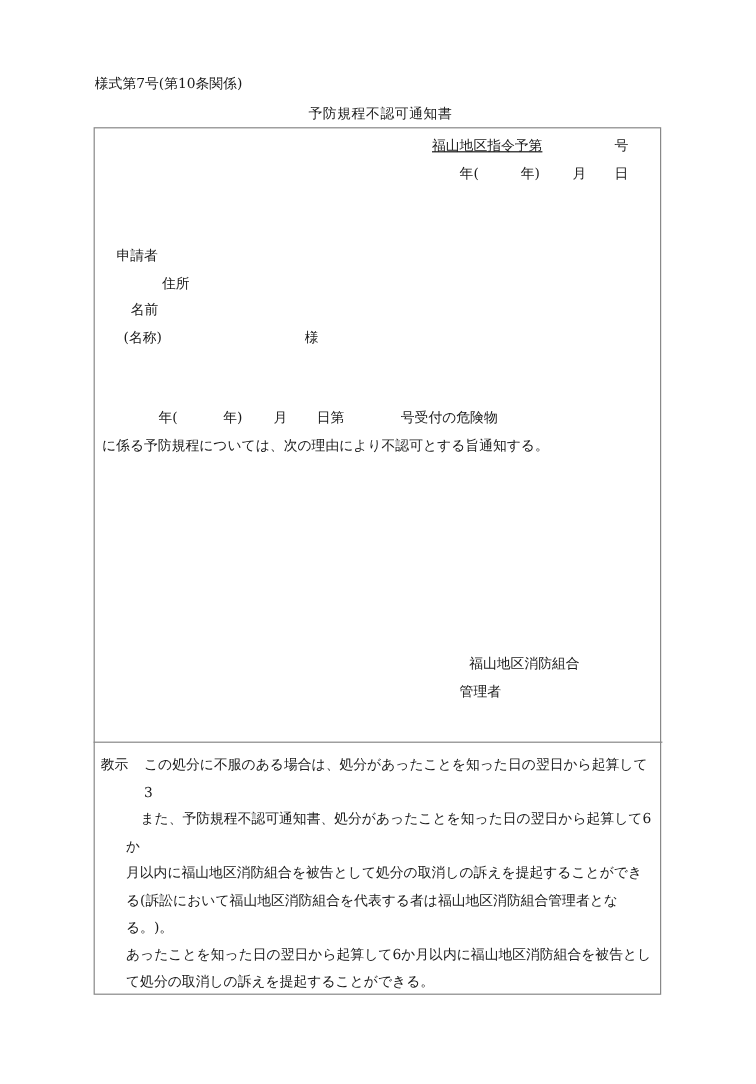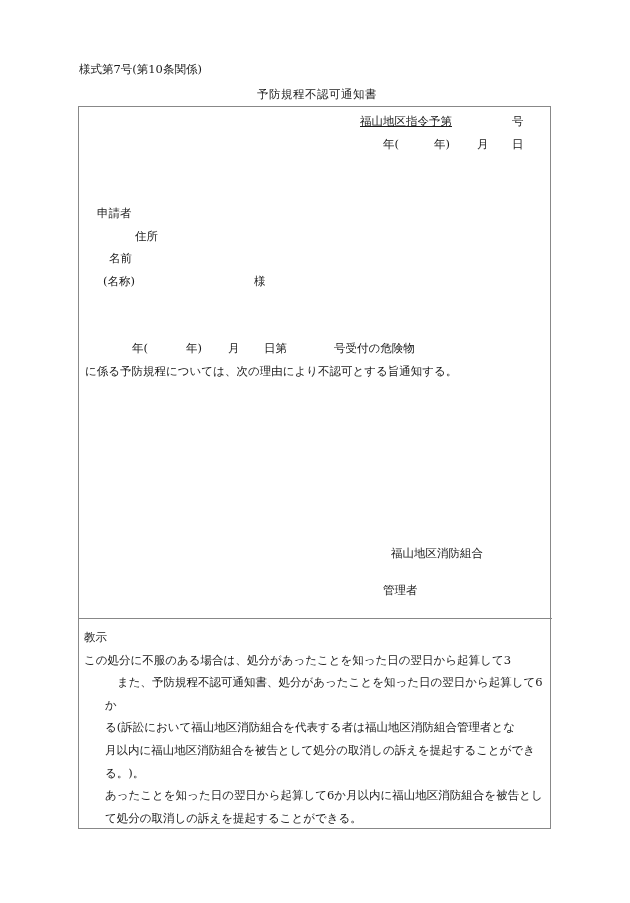--- a/index.html
+++ b/index.html
@@ -4,21 +4,21 @@
 <style>
   html, body { margin: 0; padding: 0; background: #ffffff; }
   body { width: 630px; height: 903px; position: relative; overflow: hidden;
          font-family: "DejaVu Serif", "Liberation Serif", serif; color: #1a1a1a; font-size: 11.5px; }
   .abs { position: absolute; white-space: nowrap; line-height: 1; }
   .box { position: absolute; left: 78px; top: 106px; width: 473px; height: 723px;
          border: 1px solid #888; box-sizing: border-box; }
   .divider { position: absolute; left: 78px; top: 618px; width: 474px; height: 1px; background: #888; }
   .notice { position: absolute; left: 84px; top: 626px; width: 462px; line-height: 22.6px; font-size: 11.5px; }
   .notice p { margin: 0; }
-  .n-head { display: flex; flex-direction: column; }
+  .n-head { display: flex; }
   .n-label { width: 36px; flex: none; }
   .indent { padding-left: 21px; }
   .para-first { text-indent: 12px; }
 </style>
 </head>
 <body>
 
 <div class="abs" style="left:79px;top:64px;">様式第7号(第10条関係)</div>
 <div class="abs" style="left:257px;top:89px;letter-spacing:0.5px;">予防規程不認可通知書</div>
 
@@ -38,28 +38,28 @@
 <div class="abs" style="left:254px;top:276px;">様</div>
 
 <div class="abs" style="left:132px;top:343px;">年(</div>
 <div class="abs" style="left:186px;top:343px;">年)</div>
 <div class="abs" style="left:228px;top:343px;">月</div>
 <div class="abs" style="left:264px;top:343px;">日第</div>
 <div class="abs" style="left:334px;top:343px;">号受付の危険物</div>
 <div class="abs" style="left:85px;top:366px;">に係る予防規程については、次の理由により不認可とする旨通知する。</div>
 
 <div class="abs" style="left:391px;top:548px;">福山地区消防組合</div>
-<div class="abs" style="left:383px;top:571px;margin-top:14px;">管理者</div>
+<div class="abs" style="left:383px;top:571px;">管理者</div>
 
 <div class="divider"></div>
 
 <div class="notice">
   <div class="n-head">
     <span class="n-label">教示</span>
     <span>この処分に不服のある場合は、処分があったことを知った日の翌日から起算して3</span>
   </div>
   <p class="indent para-first">また、予防規程不認可通知書、処分があったことを知った日の翌日から起算して6か</p>
+  <p class="indent">月以内に福山地区消防組合を被告として処分の取消しの訴えを提起することができ</p>
   <p class="indent">る(訴訟において福山地区消防組合を代表する者は福山地区消防組合管理者とな</p>
-  <p class="indent">月以内に福山地区消防組合を被告として処分の取消しの訴えを提起することができ</p>
   <p class="indent">る。)。</p>
   <p class="indent">あったことを知った日の翌日から起算して6か月以内に福山地区消防組合を被告とし</p>
   <p class="indent">て処分の取消しの訴えを提起することができる。</p>
 </div>
 
 </body></html>

